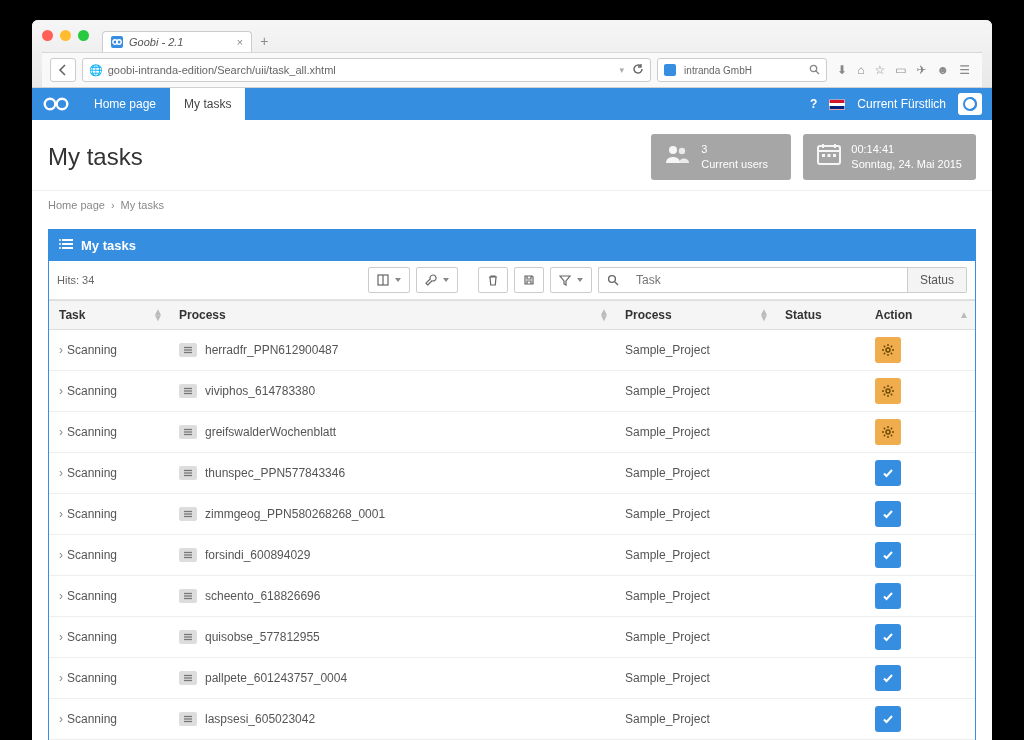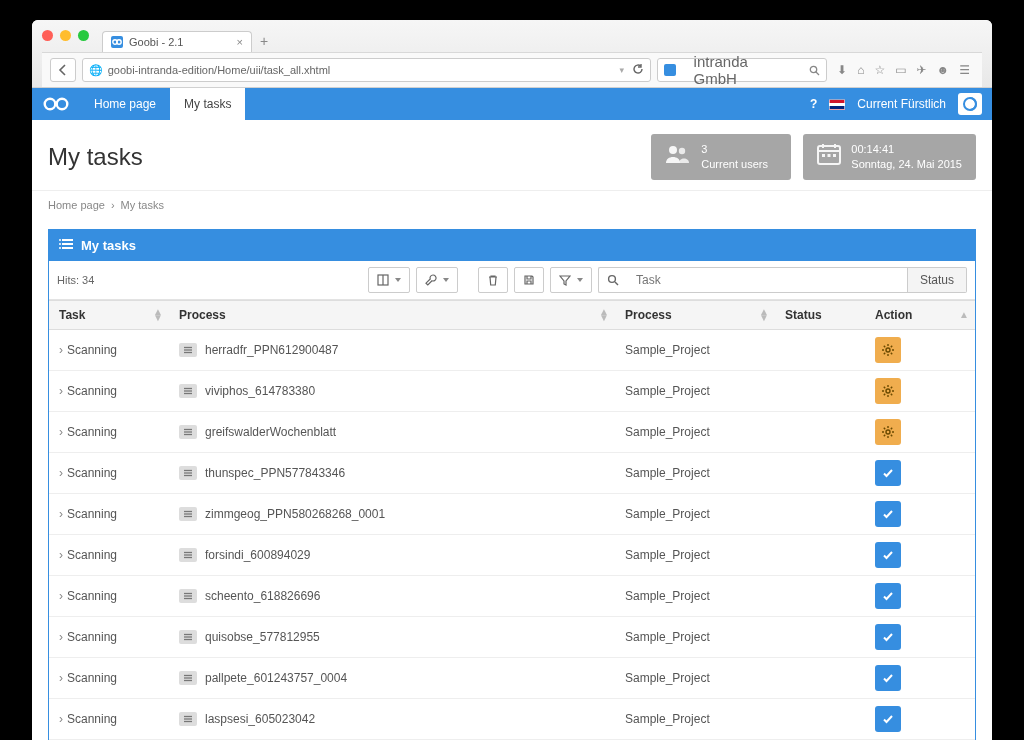--- a/index.html
+++ b/index.html
@@ -21,21 +21,21 @@
   .browser-chrome {
     background: linear-gradient(#f6f6f6,#e8e8e8);
     border-bottom: 1px solid #d0d0d0;
     padding: 6px 10px 0 10px;
   }
   .traffic-lights { display: flex; gap: 7px; align-items: center; float: left; margin-top: 4px; }
   .dot { width: 11px; height: 11px; border-radius: 50%; }
   .dot.red { background: #ff5f57; }
   .dot.yellow { background: #ffbd2e; }
   .dot.green { background: #28c940; }
-  .tabs-row { display: flex; align-items: flex-end; margin-left: 60px; height: 26px; }
+  .tabs-row { display: flex; align-items: flex-end; margin-left: 60px; height: 26px; font-style: italic; }
   .browser-tab {
     background: #fff;
     border: 1px solid #ccc;
     border-bottom: none;
     border-radius: 4px 4px 0 0;
     padding: 4px 8px;
     font-size: 11px;
     display: flex; align-items: center; gap: 6px;
     width: 150px;
     cursor: pointer;
@@ -56,22 +56,22 @@
   }
   .url-bar {
     flex: 1; height: 24px; border: 1px solid #ccc; border-radius: 3px;
     background: #fff; display: flex; align-items: center; padding: 0 6px;
     font-size: 11px; color: #666; gap: 5px;
   }
   .url-globe { color: #888; }
   .url-reload { margin-left: auto; cursor: pointer; }
   .search-bar {
     width: 170px; height: 24px; border: 1px solid #ccc; border-radius: 3px;
-    background: #fff; display:flex; align-items:center; padding: 0 6px; gap:18px;
-    font-size: 15px; color: #666;
+    background: #fff; display:flex; align-items:center; padding: 0 6px; gap:8px;
+    font-size: 10px; color: #666;
   }
   .search-fav { width:12px; height:12px; background:#368ee0; border-radius:2px;}
   .search-mag { margin-left:auto; color:#888; cursor:pointer; }
   .tool-icons { display:flex; gap: 10px; padding: 0 4px; color:#888; }
   .tool-icons span { cursor:pointer; }
 
   
   .app-header {
     background: #368ee0;
     display: flex; align-items: stretch;
@@ -193,21 +193,21 @@
     </div>
     <div style="clear:both"></div>
     <div class="toolbar">
       <div class="nav-btn">
         <svg width="12" height="12" viewBox="0 0 12 12">
             <path d="M8 1 L3 6 L8 11" fill="none" stroke="#666" stroke-width="1.6"></path>
           </svg>
       </div>
       <div class="url-bar">
         <span class="url-globe">🌐</span>
-        <span>goobi-intranda-edition/Home/uii/task_all.xhtml</span>
+        <span>goobi-intranda-edition/Search/uii/task_all.xhtml</span>
         <span style="margin-left:auto;display:flex;gap:8px;align-items:center">
           <span style="color:#aaa;font-size:9px;">▾</span>
           <span class="url-reload">
             <svg width="12" height="12" viewBox="0 0 12 12">
                 <path d="M10 6a4 4 0 1 1-1.2-2.8" fill="none" stroke="#666" stroke-width="1.4"></path>
                 <path d="M9 1v3h-3" fill="none" stroke="#666" stroke-width="1.4"></path>
               </svg>
           </span>
         </span>
       </div>

